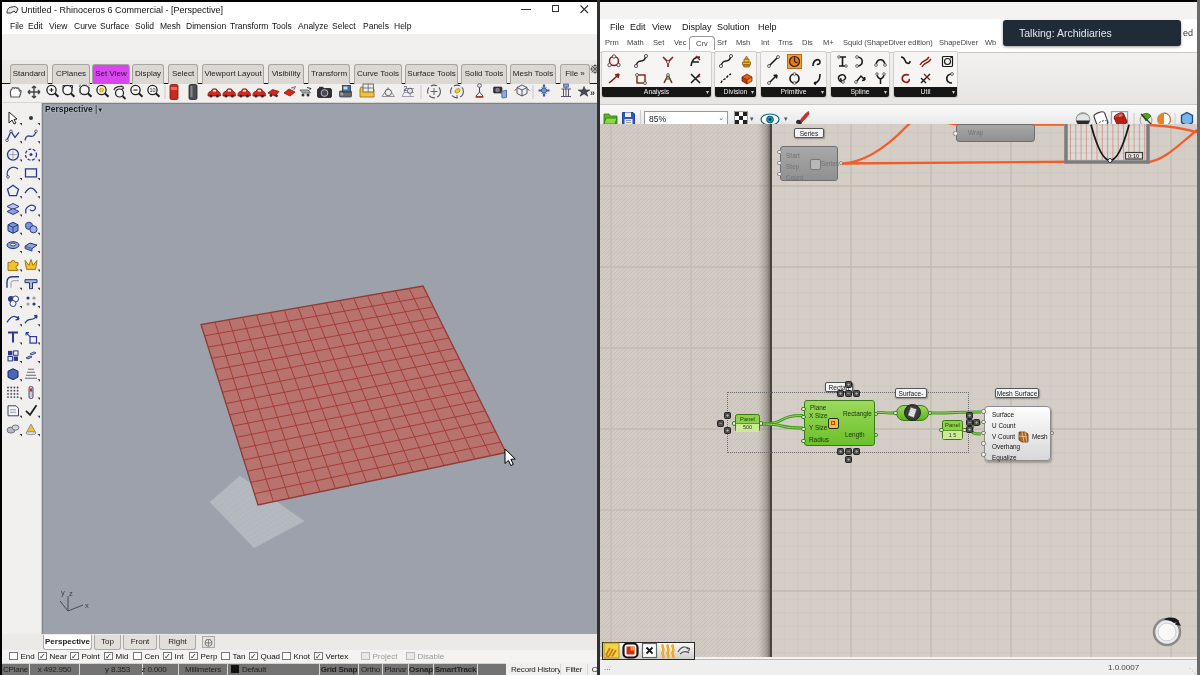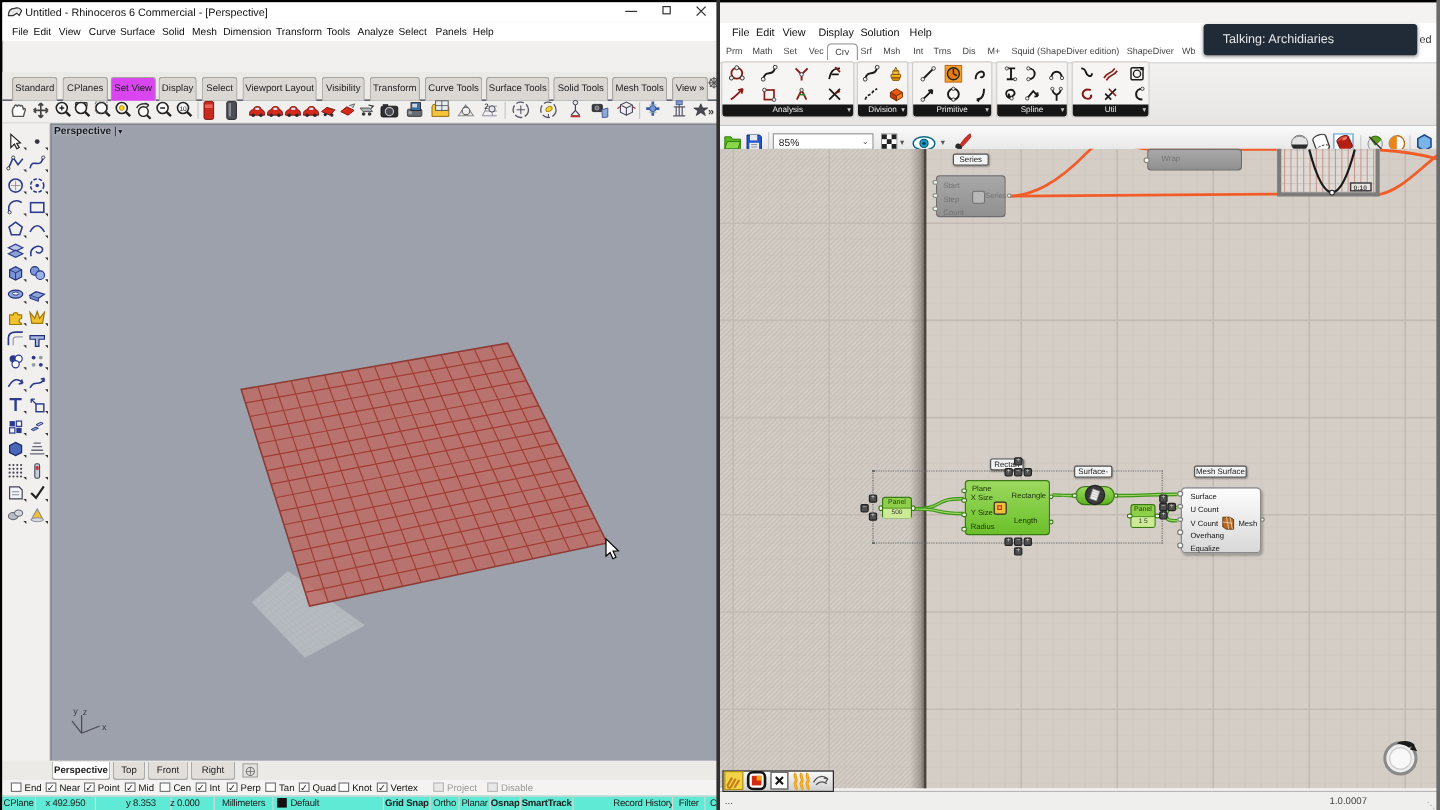--- a/index.html
+++ b/index.html
@@ -58,21 +58,21 @@
       <div class="rtab active" style="left:90px;width:38px">Set View</div>
       <div class="rtab" style="left:130px;width:32px">Display</div>
       <div class="rtab" style="left:166px;width:30px">Select</div>
       <div class="rtab" style="left:200px;width:62px">Viewport Layout</div>
       <div class="rtab" style="left:266px;width:36px">Visibility</div>
       <div class="rtab" style="left:306px;width:42px">Transform</div>
       <div class="rtab" style="left:352px;width:48px">Curve Tools</div>
       <div class="rtab" style="left:403px;width:53px">Surface Tools</div>
       <div class="rtab" style="left:459px;width:46px">Solid Tools</div>
       <div class="rtab" style="left:508px;width:46px">Mesh Tools</div>
-      <div class="rtab" style="left:558px;width:30px">View »</div>
+      <div class="rtab" style="left:558px;width:30px">File »</div>
     <svg class="abs" style="left:588px;top:4px" width="10" height="10" viewBox="0 0 10 10">
         <circle cx="5" cy="5" r="3.6" fill="none" stroke="#555" stroke-width="1"></circle>
         <g stroke="#555" stroke-width="0.9">
           <line x1="5" y1="5" x2="9.80" y2="5.00"></line>
           <line x1="5" y1="5" x2="8.39" y2="8.39"></line>
           <line x1="5" y1="5" x2="5.00" y2="9.80"></line>
           <line x1="5" y1="5" x2="1.61" y2="8.39"></line>
           <line x1="5" y1="5" x2="0.20" y2="5.00"></line>
           <line x1="5" y1="5" x2="1.61" y2="1.61"></line>
           <line x1="5" y1="5" x2="5.00" y2="0.20"></line>
@@ -385,21 +385,21 @@
       <span class="abs osnitem" style="left:131px"><span class="ckb"></span>Cen</span>
       <span class="abs osnitem" style="left:161px"><span class="ckb">✓</span>Int</span>
       <span class="abs osnitem" style="left:187px"><span class="ckb">✓</span>Perp</span>
       <span class="abs osnitem" style="left:219px"><span class="ckb"></span>Tan</span>
       <span class="abs osnitem" style="left:247px"><span class="ckb">✓</span>Quad</span>
       <span class="abs osnitem" style="left:280px"><span class="ckb"></span>Knot</span>
       <span class="abs osnitem" style="left:312px"><span class="ckb">✓</span>Vertex</span>
       <span class="abs osnitem dim" style="left:359px"><span class="ckb dimb"></span>Project</span>
       <span class="abs osnitem dim" style="left:404px"><span class="ckb dimb"></span>Disable</span>
     </div>
-  <div class="abs" style="left:0;top:661px;width:598px;height:12px;background:#5eead4;border-top:1px solid #d5d3d0;font-size:8.5px;color:#222">
+  <div class="abs" style="left:0;top:661px;width:504px;height:12px;background:#737373;border-top:1px solid #d5d3d0;font-size:8.5px;color:#222">
       <div class="scell" style="left:0px;width:28px;text-align:center;">CPlane</div>
       <div class="scell" style="left:28px;width:50px;text-align:center;">x 492.950</div>
       <div class="scell" style="left:91px;width:50px;text-align:center;">y 8.353</div>
       <div class="scell" style="left:128px;width:49px;text-align:center;">z 0.000</div>
       <div class="scell" style="left:177px;width:49px;text-align:center;">Millimeters</div>
       <div class="scell" style="left:226px;width:92px;text-align:left;padding-left:3px;"><span class="blk"></span>Default</div>
       <div class="scell" style="left:318px;width:39px;font-weight:bold;text-align:center;">Grid Snap</div>
       <div class="scell" style="left:357px;width:24px;text-align:center;">Ortho</div>
       <div class="scell" style="left:381px;width:26px;text-align:center;">Planar</div>
       <div class="scell" style="left:407px;width:25px;font-weight:bold;text-align:center;">Osnap</div>

